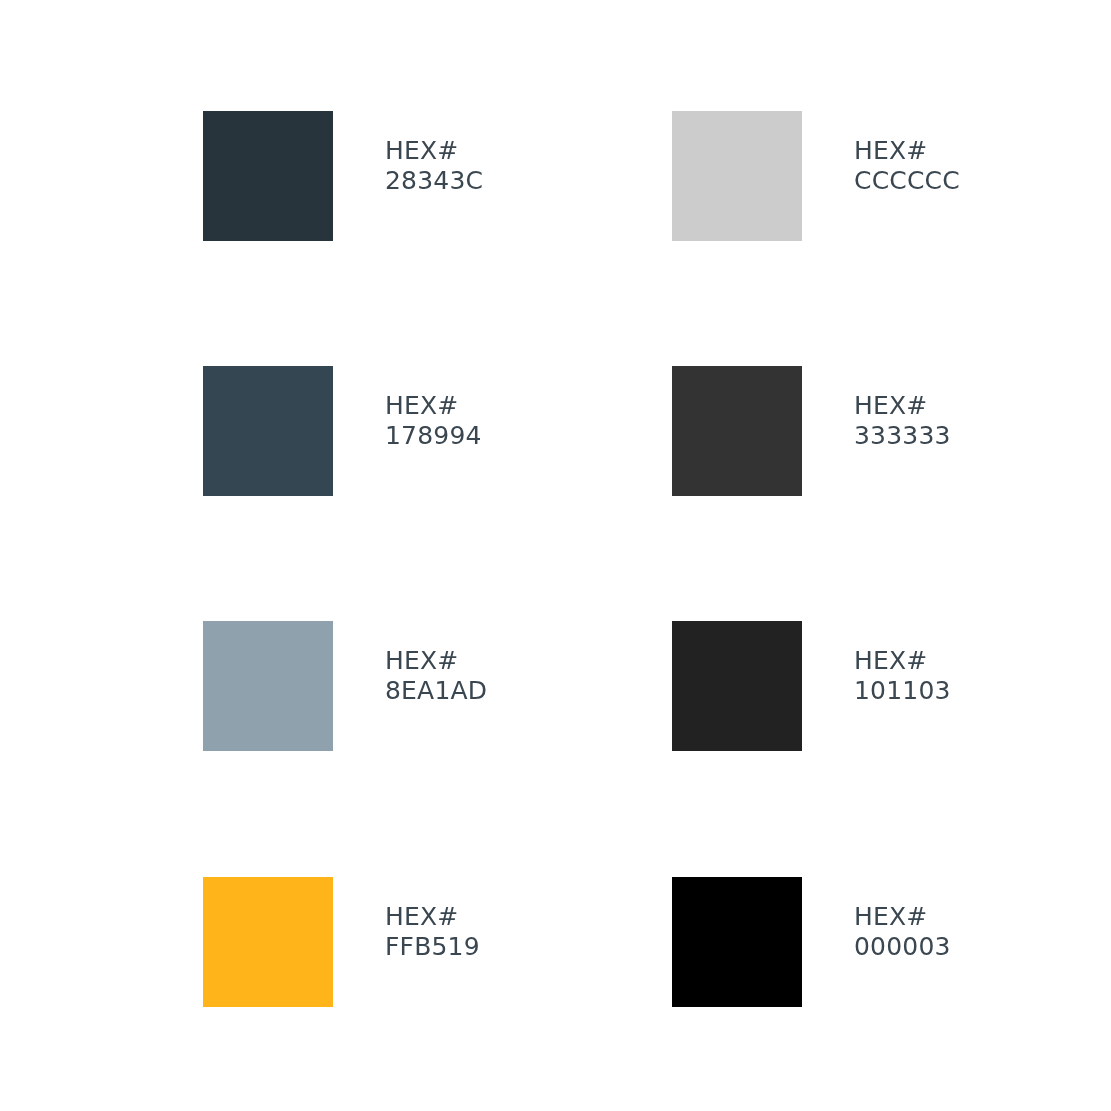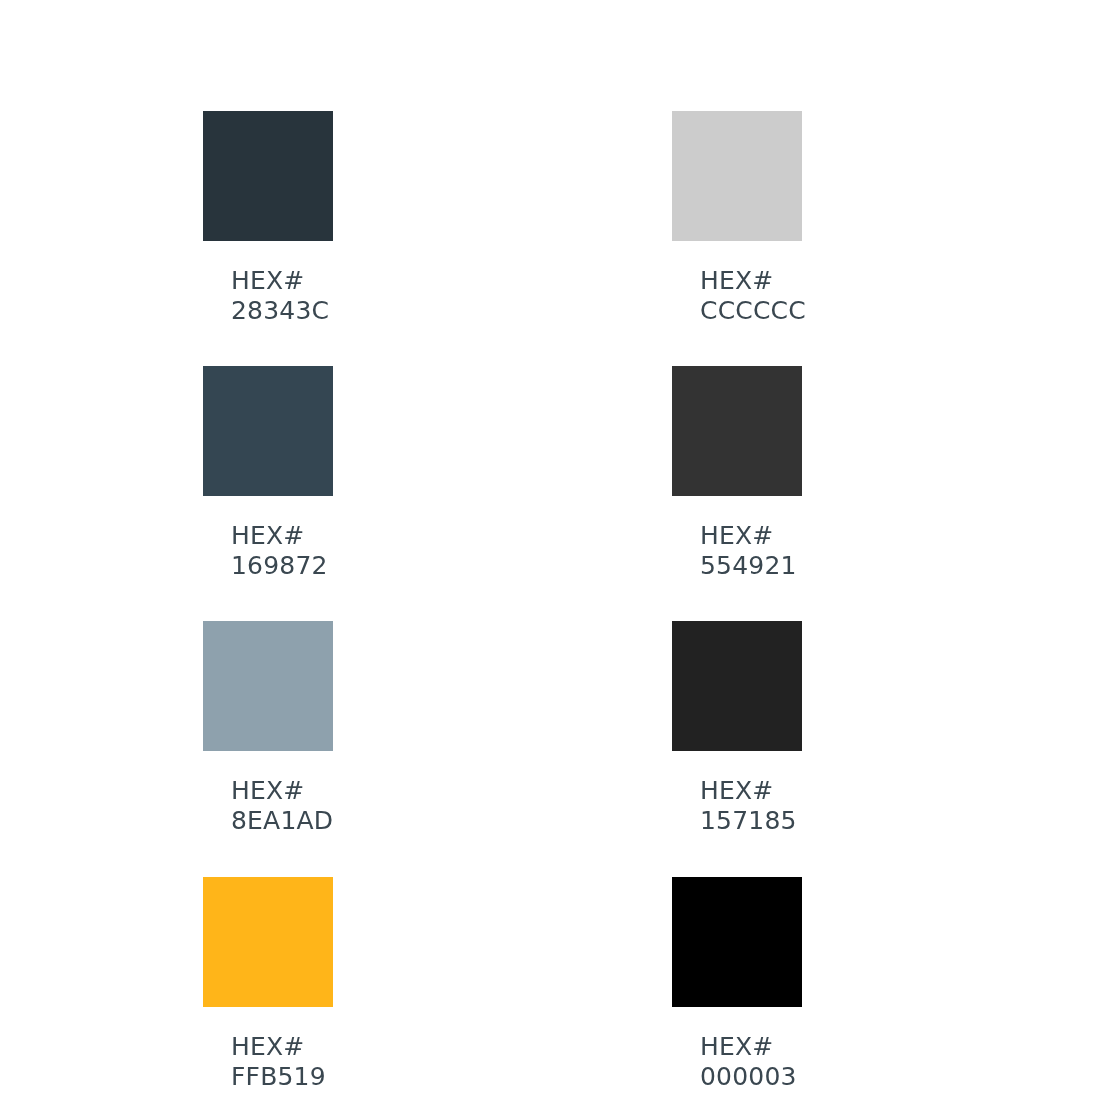--- a/index.html
+++ b/index.html
@@ -26,22 +26,23 @@
     left: 0;
     width: 1111px;
     height: 132px;
   }
 
   .swatch-item {
     position: absolute;
     top: 0;
     height: 132px;
     display: flex;
-    flex-direction: column;
+    flex-direction: row;
     align-items: flex-start;
+    gap: 24px;
   }
 
   .swatch-item.col-1 { left: 203px; }
   .swatch-item.col-2 { left: 672px; }
 
   .swatch-chip {
     width: 130px;
     height: 130px;
     flex: 0 0 130px;
     display: block;
@@ -84,45 +85,45 @@
         <span class="label-value">CCCCCC</span>
       </span>
     </div>
   </div>
 
   <div class="swatch-row" style="top:366px;">
     <div class="swatch-item col-1">
       <span class="swatch-chip" style="background-color: rgb(52, 70, 82);"></span>
       <span class="swatch-label" style="color: rgb(58, 71, 80);">
         <span class="label-prefix">HEX#</span>
-        <span class="label-value">169872</span>
+        <span class="label-value">178994</span>
       </span>
     </div>
     <div class="swatch-item col-2">
       <span class="swatch-chip" style="background-color: rgb(51, 51, 51);"></span>
       <span class="swatch-label" style="color: rgb(58, 71, 80);">
         <span class="label-prefix">HEX#</span>
-        <span class="label-value">554921</span>
+        <span class="label-value">333333</span>
       </span>
     </div>
   </div>
 
   <div class="swatch-row" style="top:621px;">
     <div class="swatch-item col-1">
       <span class="swatch-chip" style="background-color: rgb(142, 161, 173);"></span>
       <span class="swatch-label" style="color: rgb(58, 71, 80);">
         <span class="label-prefix">HEX#</span>
         <span class="label-value">8EA1AD</span>
       </span>
     </div>
     <div class="swatch-item col-2">
       <span class="swatch-chip" style="background-color: rgb(34, 34, 34);"></span>
       <span class="swatch-label" style="color: rgb(58, 71, 80);">
         <span class="label-prefix">HEX#</span>
-        <span class="label-value">157185</span>
+        <span class="label-value">101103</span>
       </span>
     </div>
   </div>
 
   <div class="swatch-row" style="top:877px;">
     <div class="swatch-item col-1">
       <span class="swatch-chip" style="background-color: rgb(255, 181, 25);"></span>
       <span class="swatch-label" style="color: rgb(58, 71, 80);">
         <span class="label-prefix">HEX#</span>
         <span class="label-value">FFB519</span>

